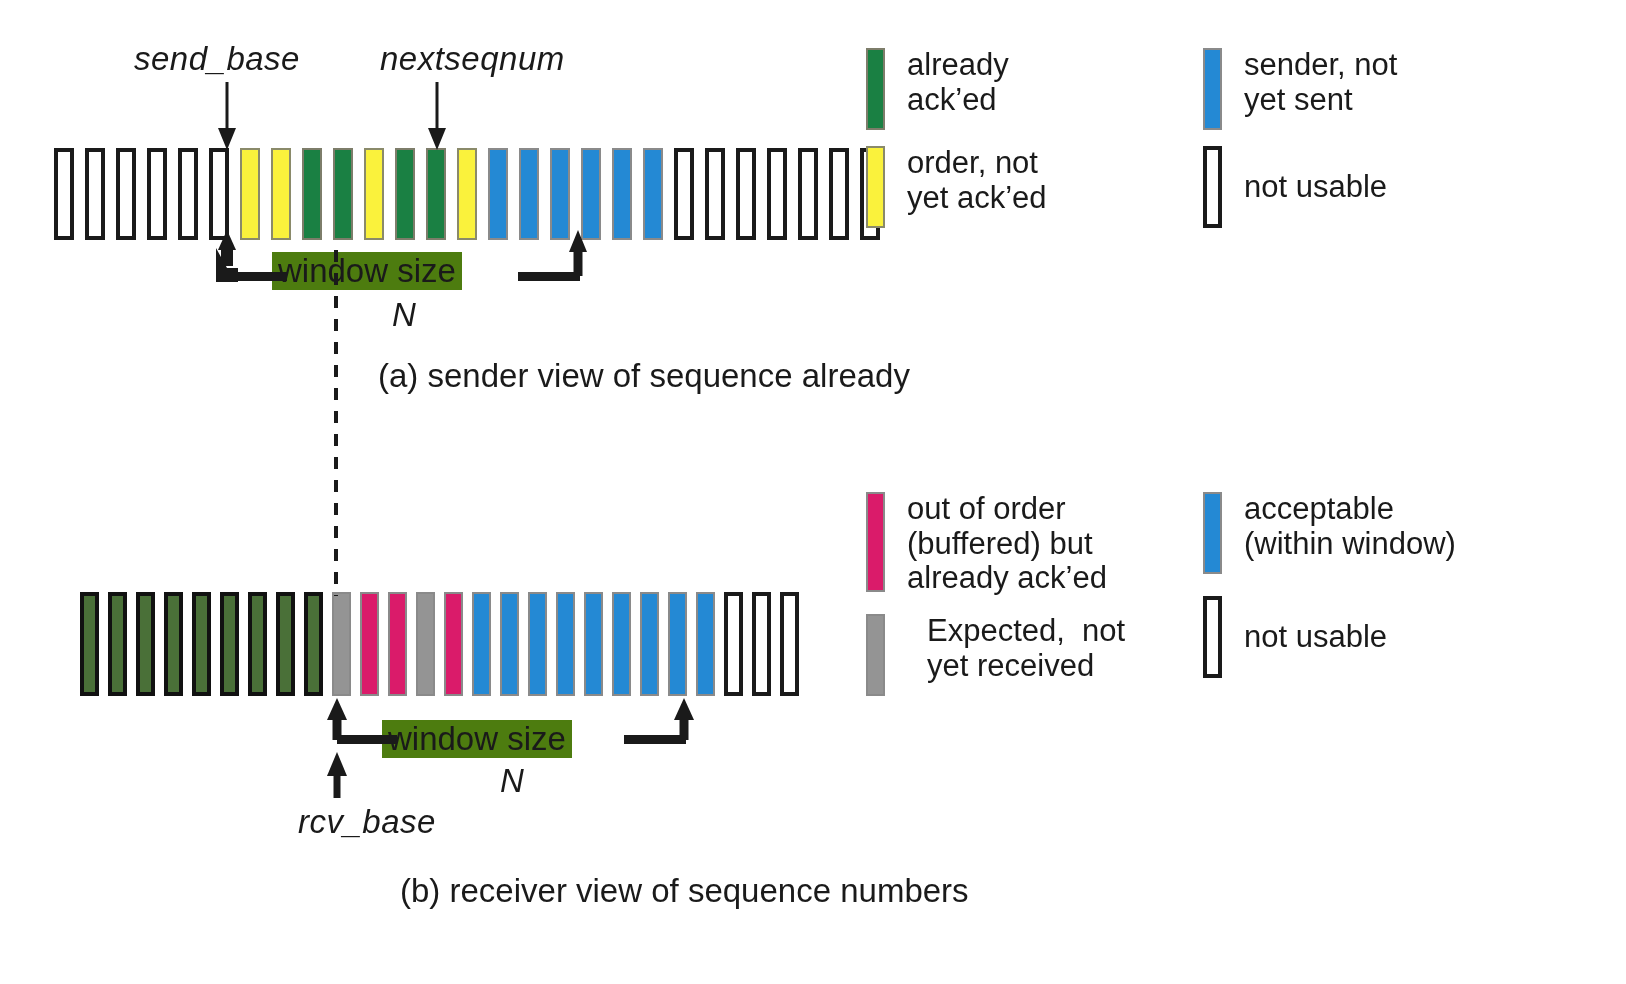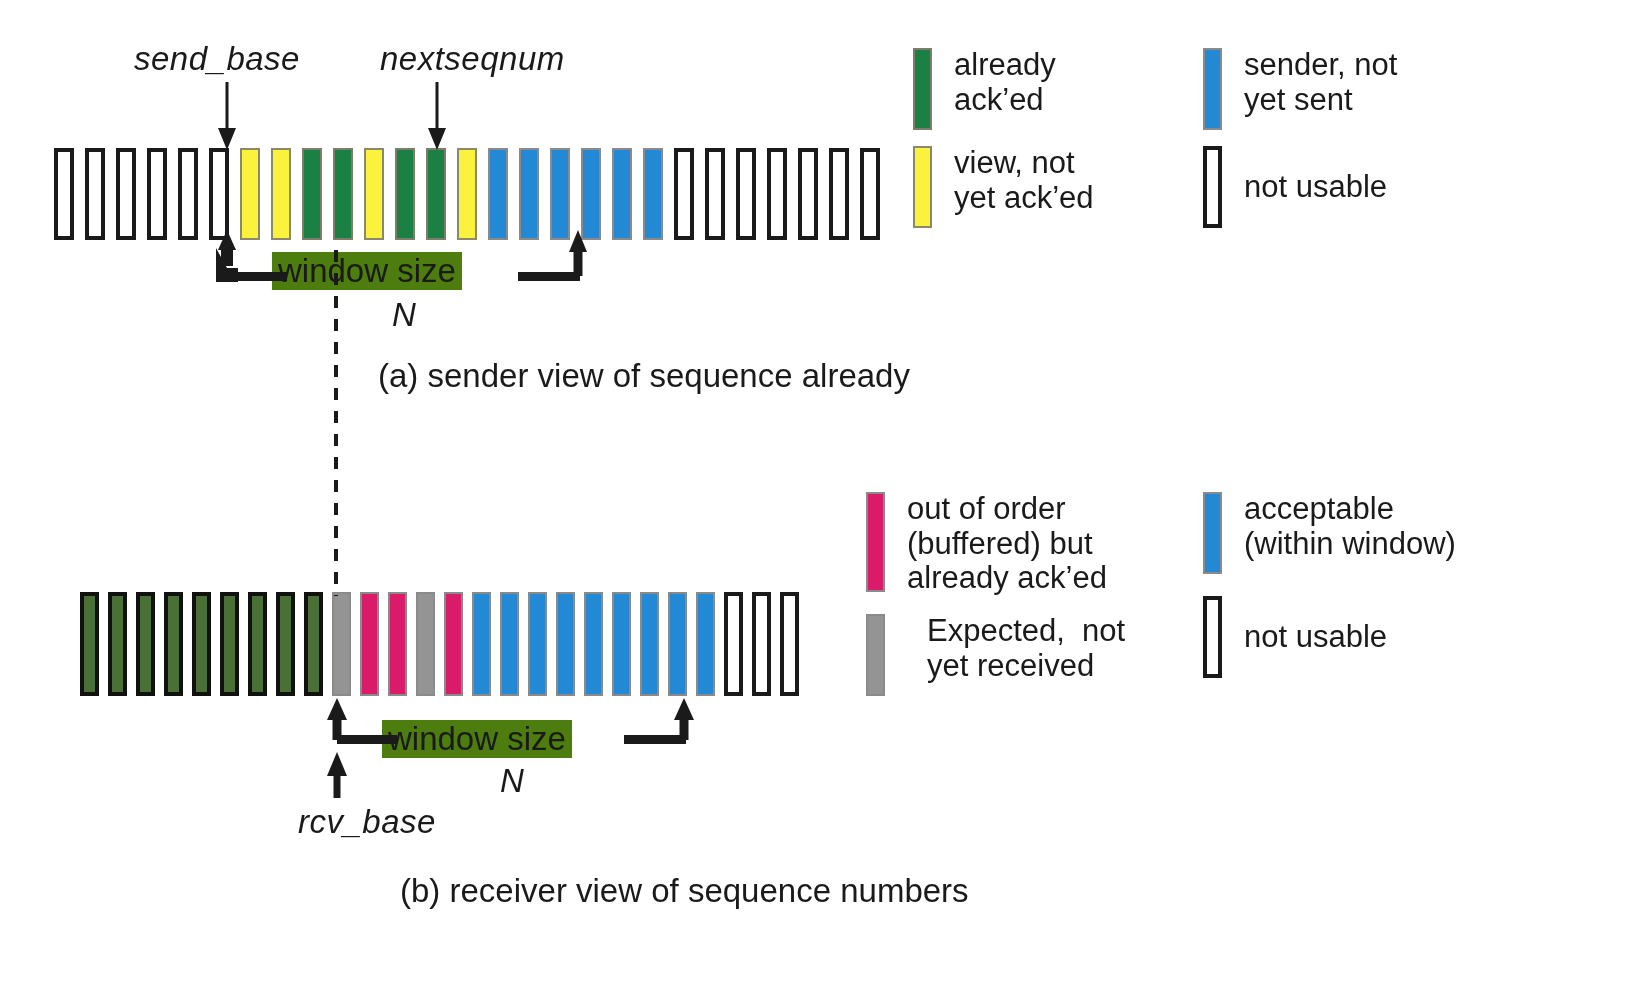--- a/index.html
+++ b/index.html
@@ -120,29 +120,29 @@
       <div class="bar empty" title="not-usable"></div>
       <div class="bar empty" title="not-usable"></div>
       <div class="bar empty" title="not-usable"></div>
     </div>
 
   <div class="abs winlabel" style="left:272px;top:252px;">window size</div>
   <div class="abs nlabel" style="left:392px;top:296px;">N</div>
 
   <div class="abs caption" style="left:378px;top:357px;">(a) sender view of sequence already</div>
 
-  <div class="legend-block" id="sender-legend-left" style="left:913px;top:48px;">
+  <div class="legend-block" id="sender-legend-left" style="left:866px;top:48px;">
       <div class="legend-item">
         <div class="swatch green"></div>
         <div class="legend-text">already
 ack’ed</div>
       </div>
       <div class="legend-item" style="margin-top: 16px;">
         <div class="swatch yellow"></div>
-        <div class="legend-text">view, not
+        <div class="legend-text">order, not
 yet ack’ed</div>
       </div>
     </div>
   <div class="legend-block" id="sender-legend-right" style="left:1203px;top:48px;">
       <div class="legend-item">
         <div class="swatch blue"></div>
         <div class="legend-text">sender, not
 yet sent</div>
       </div>
       <div class="legend-item" style="margin-top: 16px; align-items: center;">

